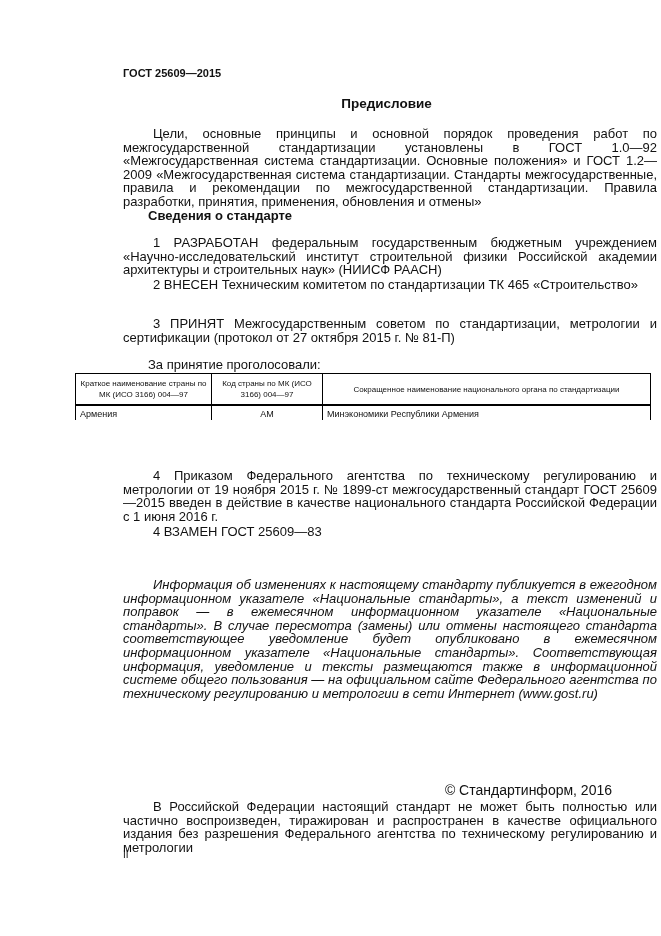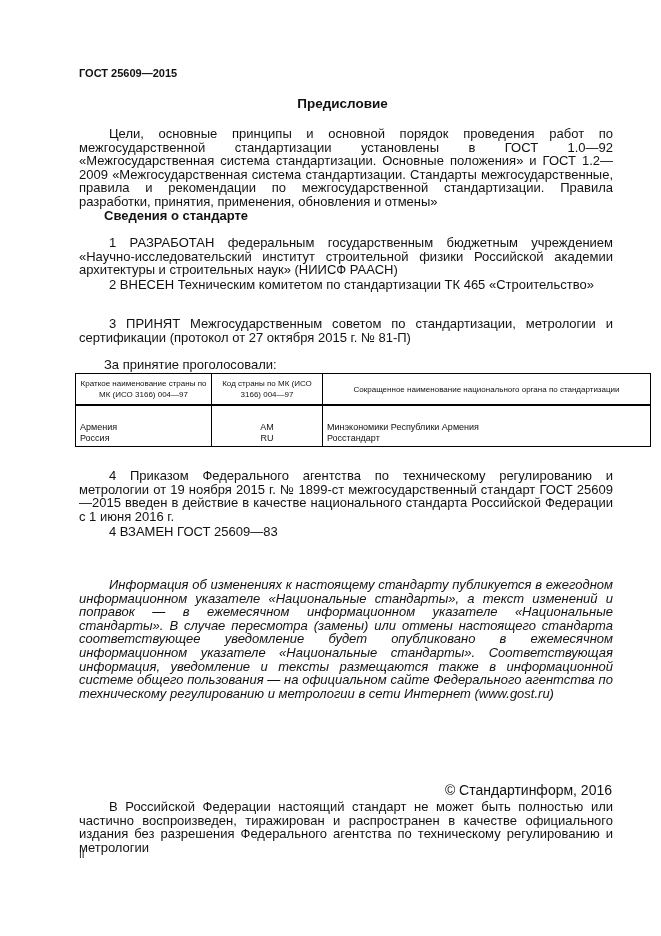--- a/index.html
+++ b/index.html
@@ -1,31 +1,31 @@
 <!DOCTYPE html>
 <html><head>
 <meta charset="utf-8">
 <style>
   html, body { margin: 0; padding: 0; background: #ffffff; }
   body { width: 661px; height: 936px; position: relative; overflow: hidden;
          font-family: "Liberation Sans", sans-serif; color: #111; }
-  .abs { position: absolute; }
+  .abs { position: absolute; margin-left: 44px; }
   .doc-code { left: 79px; top: 67px; font-size: 11px; font-weight: bold; }
   .title { left: 0; width: 685px; top: 96px; text-align: center; font-size: 13.5px; font-weight: bold; }
   .para { left: 79px; width: 534px; font-size: 13px; line-height: 13.6px; text-align: justify; }
   .para .ind { display: inline-block; width: 30px; }
   .subhead { left: 104px; font-size: 13px; font-weight: bold; }
   table.members { position: absolute; left: 75px; top: 373px; width: 576px; border-collapse: collapse;
                   font-size: 8px; }
   table.members th { font-weight: normal; border: 1px solid #000; border-bottom: 2px solid #000;
                      padding: 3px 2px; text-align: center; line-height: 11px; height: 24px; }
   table.members td { border-left: 1px solid #000; border-right: 1px solid #000; padding: 0 4px;
                      line-height: 11px; font-size: 9px; }
   table.members tr.last td { border-bottom: 1px solid #000; padding-bottom: 2px; }
-  table.members tr.first td { padding-top: 16px; }
+  table.members tr.first td { padding-top: 3px; }
   td.c { text-align: center; }
   .italic { font-style: italic; }
   .copyright { right: 49px; top: 782px; font-size: 14px; }
   .pagenum { left: 79px; top: 849px; font-size: 10px; }
 </style>
 </head>
 <body>
 
 <div class="abs doc-code">ГОСТ 25609—2015</div>
 <div class="abs title">Предисловие</div>
@@ -47,25 +47,20 @@
       <th style="width:106px;">Код страны по МК (ИСО 3166) 004—97</th>
       <th>Сокращенное наименование национального органа по стандартизации</th>
     </tr>
   </thead>
   <tbody>
     <tr class="first">
       <td>Армения</td>
       <td class="c">AM</td>
       <td>Минэкономики Республики Армения</td>
     </tr>
-    <tr class="last">
-      <td>Россия</td>
-      <td class="c">RU</td>
-      <td>Росстандарт</td>
-    </tr>
   </tbody>
 </table>
 
 <div class="abs para" style="top:469px;"><span class="ind"></span><span>4  Приказом Федерального агентства по техническому регулированию и метрологии от 19 ноября 2015 г. № 1899-ст межгосударственный стандарт ГОСТ 25609—2015 введен в действие в качестве национального стандарта Российской Федерации с 1 июня 2016 г.</span></div>
 <div class="abs para" style="top:525px;"><span class="ind"></span><span>4  ВЗАМЕН ГОСТ 25609—83</span></div>
 
 <div class="abs para italic" style="top:578px;"><span class="ind"></span><span>Информация об изменениях к настоящему стандарту публикуется в ежегодном информационном указателе «Национальные стандарты», а текст изменений и поправок — в ежемесячном информационном указателе «Национальные стандарты». В случае пересмотра (замены) или отмены настоящего стандарта соответствующее уведомление будет опубликовано в ежемесячном информационном указателе «Национальные стандарты». Соответствующая информация, уведомление и тексты размещаются также в информационной системе общего пользования — на официальном сайте Федерального агентства по техническому регулированию и метрологии в сети Интернет (www.gost.ru)</span></div>
 
 <div class="abs copyright">©  Стандартинформ, 2016</div>
 

